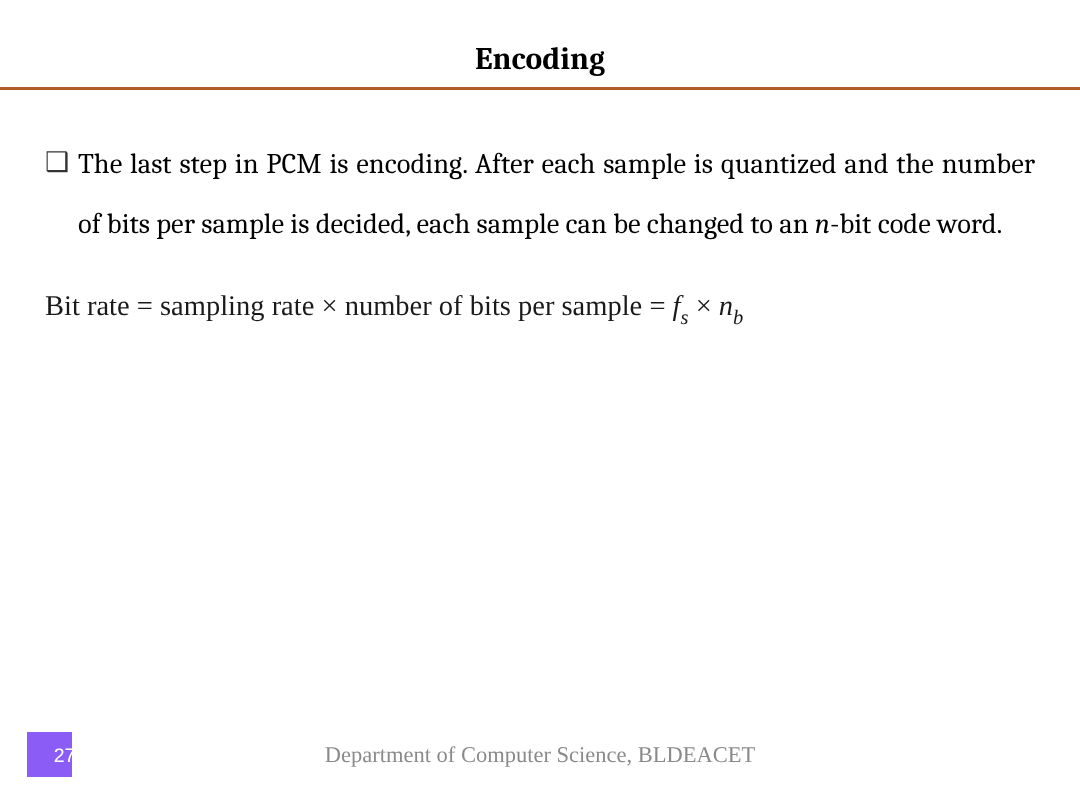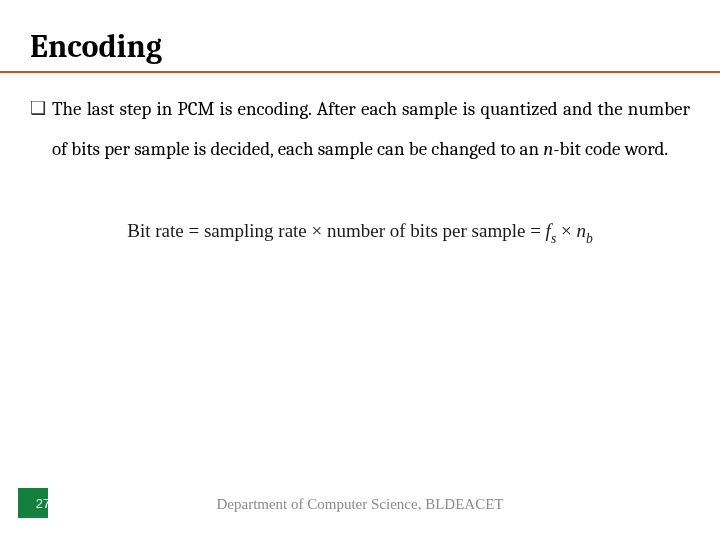--- a/index.html
+++ b/index.html
@@ -1,29 +1,29 @@
 <!DOCTYPE html>
 <html><head>
 <meta charset="utf-8">
 <style>
   * { margin: 0; padding: 0; box-sizing: border-box; }
   html, body { width: 720px; height: 540px; background: #fff; font-family: Cambria, Georgia, 'Times New Roman', serif; color: #000; }
   .slide { position: relative; width: 720px; height: 540px; }
   .title-wrap { position: absolute; top: 28px; left: 0; right: 0; padding: 0 30px 6px 30px; border-bottom: 2px solid #b05a28; }
-  .title { text-align: left; font-weight: 700; font-size: 32px; font-family: Cambria, Georgia, serif; color: #000; }
+  .title { text-align: center; font-weight: 700; font-size: 21px; font-family: Cambria, Georgia, serif; color: #000; }
   .body { position: absolute; top: 90px; left: 30px; right: 30px; }
   .bullet-row { display: flex; align-items: flex-start; }
   .bullet { width: 22px; flex: 0 0 22px; font-size: 18px; line-height: 2.1; color: #333; }
   .para { font-size: 19px; line-height: 2.1; font-family: Cambria, Georgia, serif; text-align: justify; }
   .para em { font-style: italic; }
-  .formula-block { margin-top: 50px; text-align: center; }
+  .formula-block { margin-top: 24px; }
   .formula { display: inline-block; font-family: 'Times New Roman', Times, serif; font-size: 19px; color: #1a1a1a; white-space: nowrap; }
   .formula .sym { font-style: italic; }
   .formula .sub { font-style: italic; font-size: 0.72em; vertical-align: sub; position: relative; top: 0.1em; }
-  .page-badge { position: absolute; left: 18px; bottom: 22px; width: 30px; height: 30px; background: #15803d; color: #fff; font-size: 13px; font-family: Arial, sans-serif; display: flex; align-items: center; justify-content: center; padding-left: 20px; }
+  .page-badge { position: absolute; left: 18px; bottom: 22px; width: 30px; height: 30px; background: #8b5cf6; color: #fff; font-size: 13px; font-family: Arial, sans-serif; display: flex; align-items: center; justify-content: center; padding-left: 20px; }
   .footer { position: absolute; left: 0; right: 0; bottom: 27px; text-align: center; font-size: 15px; color: #8a8a8a; font-family: 'Times New Roman', Times, serif; }
 </style>
 </head>
 <body>
 
 <div class="slide">
 
   <div class="title-wrap">
     <div class="title">Encoding</div>
   </div>

